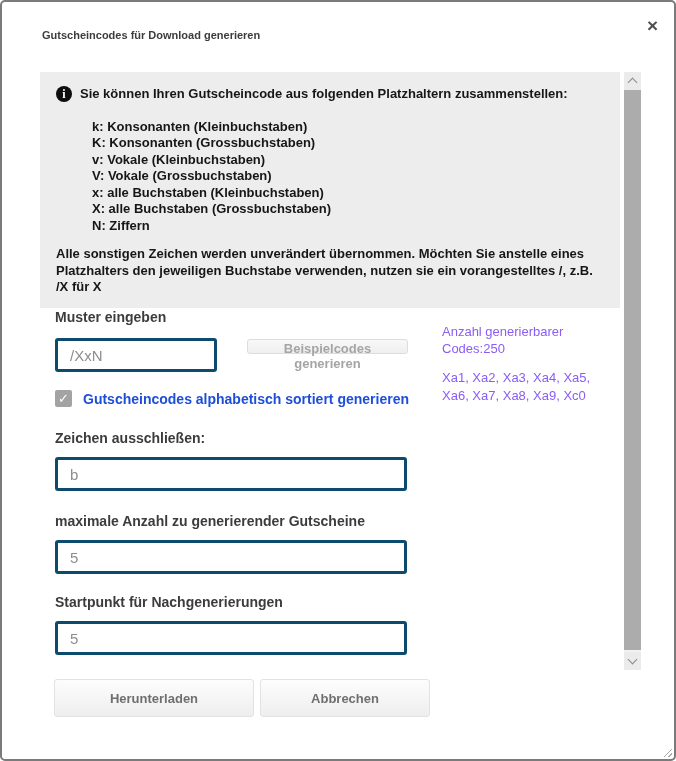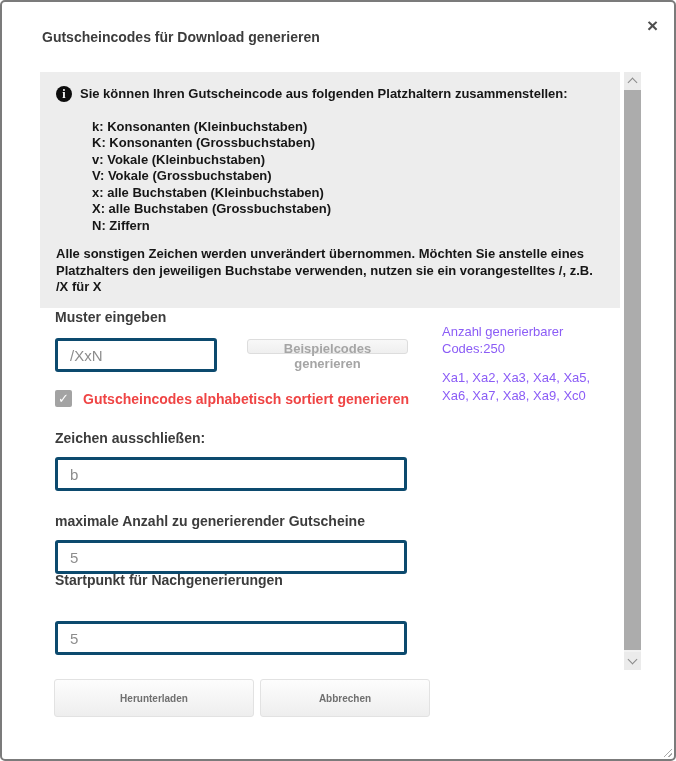--- a/index.html
+++ b/index.html
@@ -16,21 +16,21 @@
     inset: 0;
     box-sizing: border-box;
     background: #ffffff;
     border: 2px solid #7b7b7b;
     border-radius: 5px;
   }
   .dialog-title {
     position: absolute;
     left: 40px;
     top: 27px;
-    font-size: 14px;
+    font-size: 11px;
     font-weight: bold;
     color: #3c3c3c;
   }
   .close-btn {
     position: absolute;
     right: 16px;
     top: 14px;
     font-size: 19px;
     font-weight: bold;
     color: #4f4f4f;
@@ -95,21 +95,21 @@
     color: #8d8d8d;
     outline: none;
   }
   .input-pattern { top: 336px; width: 162px; }
   .input-exclude { top: 455px; width: 352px; }
   .input-max     { top: 538px; width: 352px; }
   .input-start   { top: 619px; width: 352px; }
   .label-pattern { top: 307px; }
   .label-exclude { top: 428px; }
   .label-max     { top: 511px; }
-  .label-start   { top: 570px; }
+  .label-start   { top: 592px; }
   
   .btn-samples {
     position: absolute;
     left: 245px;
     top: 337px;
     width: 161px;
     height: 15px;
     box-sizing: border-box;
     background: linear-gradient(#f8f8f8, #efefef);
     border: 1px solid #dddddd;
@@ -149,21 +149,21 @@
     font-size: 13px;
     font-weight: bold;
     line-height: 17px;
     text-align: center;
     cursor: pointer;
   }
   .checkbox-label {
     margin-left: 11px;
     font-size: 14px;
     font-weight: bold;
-    color: #ef4444;
+    color: #1d4ed8;
   }
   
   .scrollbar {
     position: absolute;
     left: 622px;
     top: 70px;
     width: 17px;
     height: 598px;
     background: #f2f2f2;
   }
@@ -199,21 +199,21 @@
   
   .footer-btn {
     position: absolute;
     top: 677px;
     height: 38px;
     box-sizing: border-box;
     background: linear-gradient(#fdfdfd, #eeeeee);
     border: 1px solid #e2e2e2;
     border-radius: 3px;
     font-family: "Liberation Sans", "DejaVu Sans", sans-serif;
-    font-size: 10px;
+    font-size: 13px;
     font-weight: bold;
     color: #6f6f6f;
     cursor: pointer;
   }
   .btn-download { left: 52px; width: 200px; }
   .btn-cancel   { left: 258px; width: 170px; }
   
   .resize-grip {
     position: absolute;
     right: 2px;

